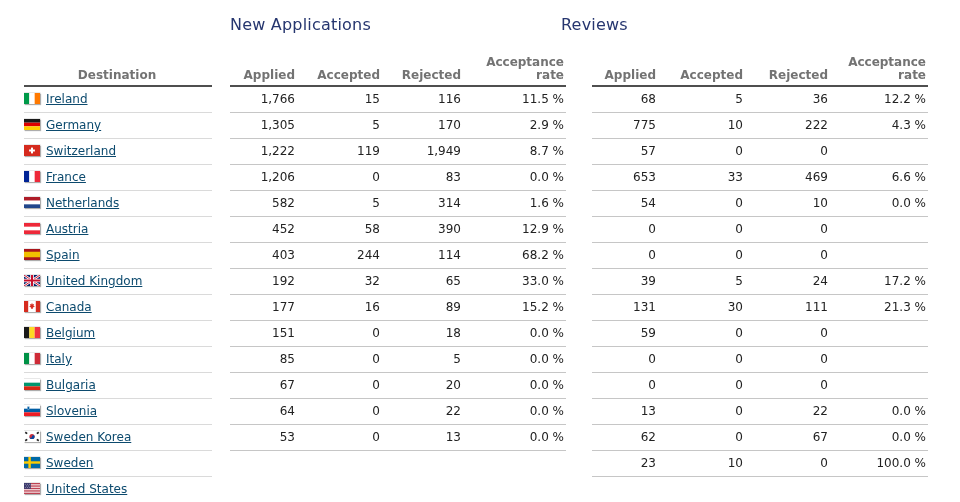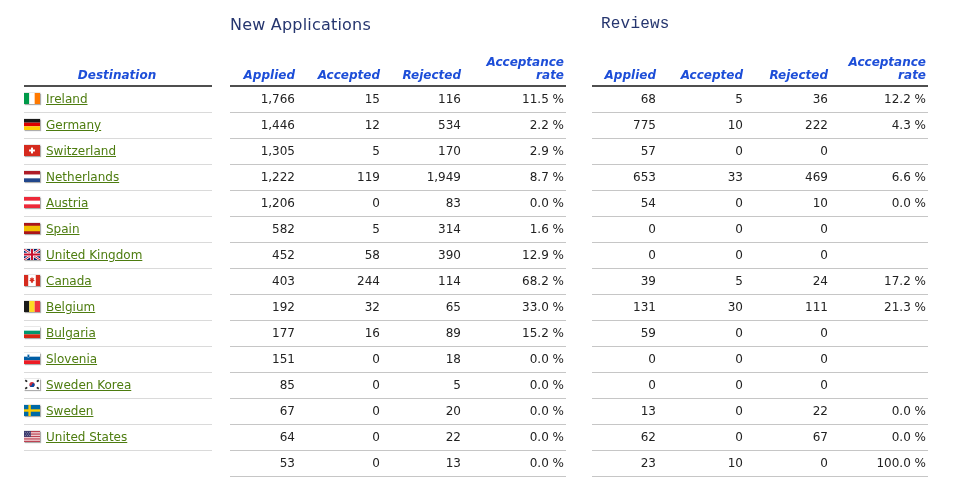--- a/index.html
+++ b/index.html
@@ -15,42 +15,41 @@
   .section-title {
     position: absolute;
     top: 15px;
     font-size: 16px;
     font-weight: 400;
     color: #26366f;
     letter-spacing: 0.2px;
     white-space: nowrap;
   }
   #title-na  { left: 230px; }
-  #title-rev { left: 601px; font-family: Liberation Mono, monospace; }
+  #title-rev { left: 561px; }
 
   table {
     position: absolute;
     top: 50px;
     border-collapse: collapse;
     table-layout: fixed;
   }
   #dest-table { left: 24px;  width: 188px; }
   #na-table   { left: 230px; width: 336px; }
   #rev-table  { left: 592px; width: 336px; }
 
   th {
     height: 36px;
     vertical-align: bottom;
     font-weight: bold;
-    color: #1d4ed8;
+    color: #737373;
     border-bottom: 2px solid #4f4f4f;
     padding: 0 2px 3px 0;
     text-align: right;
     line-height: 13px;
-    font-style: italic;
   }
   #dest-table th { text-align: center; padding-left: 0; }
 
   td {
     height: 26px;
     vertical-align: middle;
     padding: 0 2px 0 0;
     white-space: nowrap;
     overflow: hidden;
   }
@@ -58,21 +57,21 @@
     text-align: right;
     color: #222222;
     border-bottom: 1px solid #c6c6c6;
   }
   #dest-table td {
     text-align: left;
     border-bottom: 1px solid #dadada;
   }
 
   a.country-link {
-    color: #4d7c0f;
+    color: #0c4a6e;
     text-decoration: underline;
   }
   .flag {
     display: inline-block;
     width: 16px; height: 11px;
     margin-right: 6px;
     vertical-align: -1px;
     box-shadow: 0 0 0 0.5px rgba(0,0,0,0.18), 1px 1px 1px rgba(0,0,0,0.25);
     background: #fff;
   }
@@ -111,20 +110,27 @@
       </tr>
       <tr>
         <td><span class="flag"><svg viewBox="0 0 16 11" xmlns="http://www.w3.org/2000/svg">
               <rect width="16" height="11" fill="#D52B1E"></rect>
               <rect x="7" y="2.6" width="2" height="5.8" fill="#fff"></rect>
               <rect x="5.1" y="4.5" width="5.8" height="2" fill="#fff"></rect>
             </svg></span><a href="#" class="country-link">Switzerland</a></td>
       </tr>
       <tr>
         <td><span class="flag"><svg viewBox="0 0 16 11" xmlns="http://www.w3.org/2000/svg">
+              <rect width="5.33" height="11" fill="#002395"></rect>
+              <rect x="5.33" width="5.34" height="11" fill="#fff"></rect>
+              <rect x="10.67" width="5.33" height="11" fill="#ED2939"></rect>
+            </svg></span><a href="#" class="country-link">France</a></td>
+      </tr>
+      <tr>
+        <td><span class="flag"><svg viewBox="0 0 16 11" xmlns="http://www.w3.org/2000/svg">
               <rect width="16" height="3.67" fill="#AE1C28"></rect>
               <rect y="3.67" width="16" height="3.66" fill="#fff"></rect>
               <rect y="7.33" width="16" height="3.67" fill="#21468B"></rect>
             </svg></span><a href="#" class="country-link">Netherlands</a></td>
       </tr>
       <tr>
         <td><span class="flag"><svg viewBox="0 0 16 11" xmlns="http://www.w3.org/2000/svg">
               <rect width="16" height="11" fill="#ED2939"></rect>
               <rect y="3.67" width="16" height="3.66" fill="#fff"></rect>
             </svg></span><a href="#" class="country-link">Austria</a></td>
@@ -151,20 +157,27 @@
               <rect x="11.8" width="4.2" height="11" fill="#D52B1E"></rect>
               <path d="M8 1.8 L8.7 3.6 L10.1 3 L9.5 4.9 L11 5.1 L8.8 6.7 L9.1 8 L8 7.4 L6.9 8 L7.2 6.7 L5 5.1 L6.5 4.9 L5.9 3 L7.3 3.6 Z" fill="#D52B1E"></path>
             </svg></span><a href="#" class="country-link">Canada</a></td>
       </tr>
       <tr>
         <td><span class="flag"><svg viewBox="0 0 16 11" xmlns="http://www.w3.org/2000/svg">
               <rect width="5.33" height="11" fill="#1a1a1a"></rect>
               <rect x="5.33" width="5.34" height="11" fill="#FDDA24"></rect>
               <rect x="10.67" width="5.33" height="11" fill="#EF3340"></rect>
             </svg></span><a href="#" class="country-link">Belgium</a></td>
+      </tr>
+      <tr>
+        <td><span class="flag"><svg viewBox="0 0 16 11" xmlns="http://www.w3.org/2000/svg">
+              <rect width="5.33" height="11" fill="#009246"></rect>
+              <rect x="5.33" width="5.34" height="11" fill="#fff"></rect>
+              <rect x="10.67" width="5.33" height="11" fill="#CE2B37"></rect>
+            </svg></span><a href="#" class="country-link">Italy</a></td>
       </tr>
       <tr>
         <td><span class="flag"><svg viewBox="0 0 16 11" xmlns="http://www.w3.org/2000/svg">
               <rect width="16" height="3.67" fill="#fff"></rect>
               <rect y="3.67" width="16" height="3.66" fill="#00966E"></rect>
               <rect y="7.33" width="16" height="3.67" fill="#D62612"></rect>
             </svg></span><a href="#" class="country-link">Bulgaria</a></td>
       </tr>
       <tr>
         <td><span class="flag"><svg viewBox="0 0 16 11" xmlns="http://www.w3.org/2000/svg">
@@ -238,26 +251,20 @@
     </tr>
   </thead>
   <tbody id="na-body">
       <tr>
         <td>1,766</td>
         <td>15</td>
         <td>116</td>
         <td>11.5 %</td>
       </tr>
       <tr>
-        <td>1,446</td>
-        <td>12</td>
-        <td>534</td>
-        <td>2.2 %</td>
-      </tr>
-      <tr>
         <td>1,305</td>
         <td>5</td>
         <td>170</td>
         <td>2.9 %</td>
       </tr>
       <tr>
         <td>1,222</td>
         <td>119</td>
         <td>1,949</td>
         <td>8.7 %</td>

